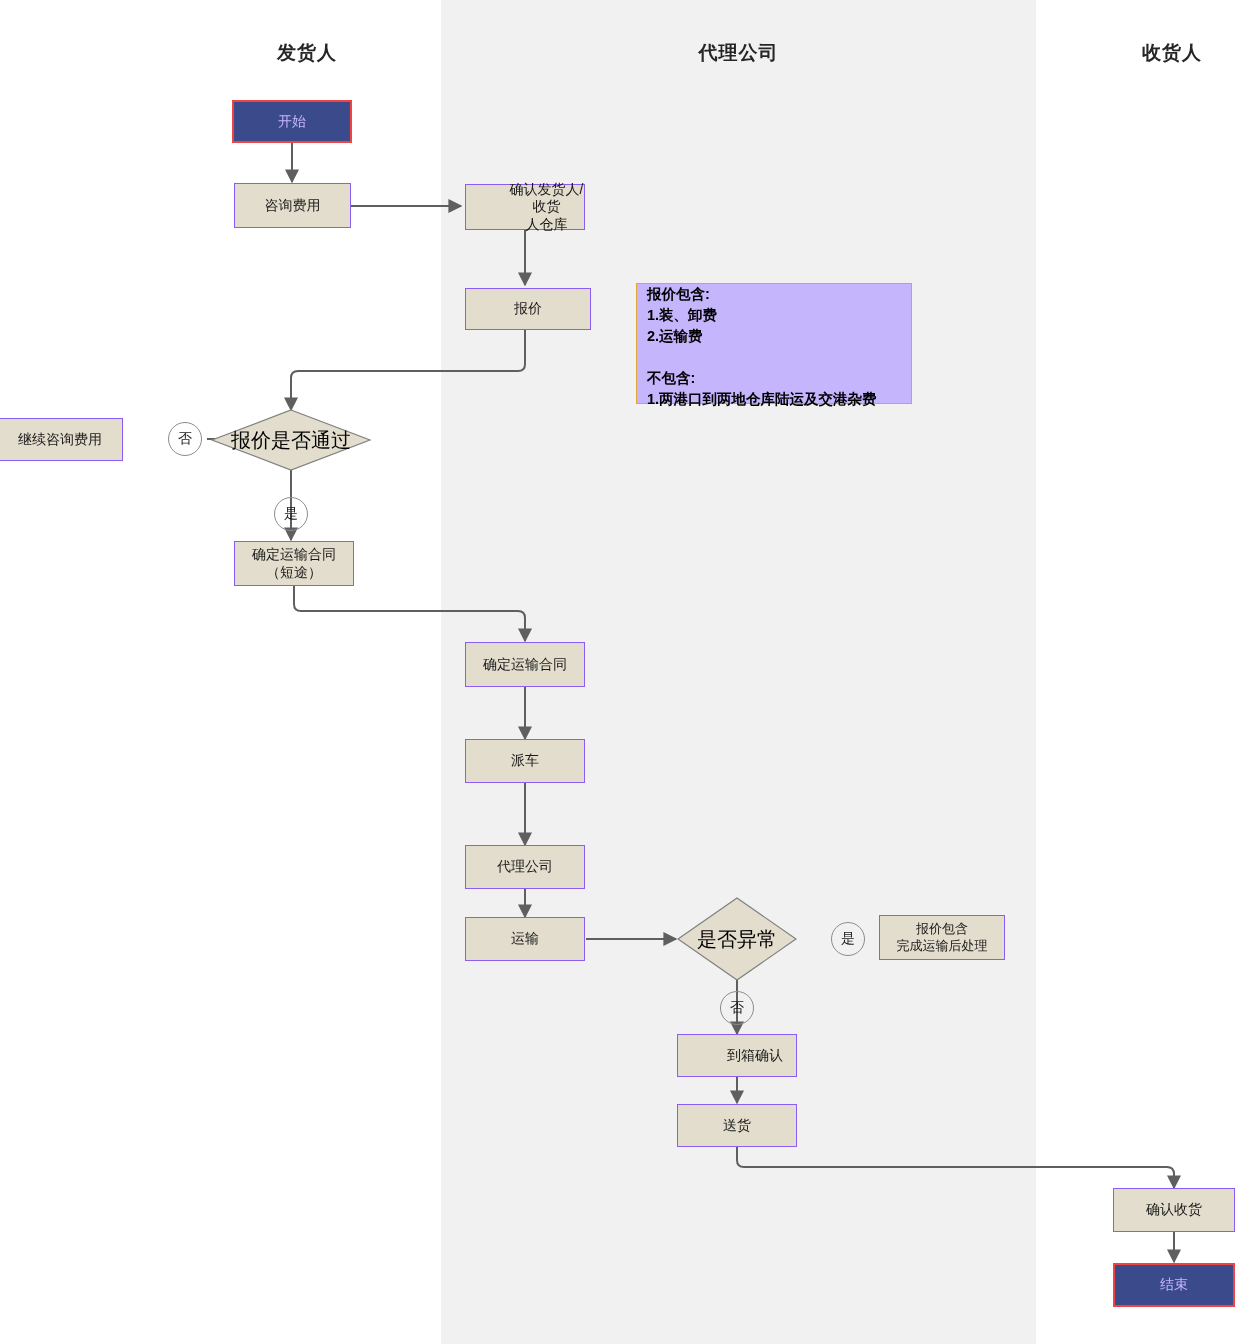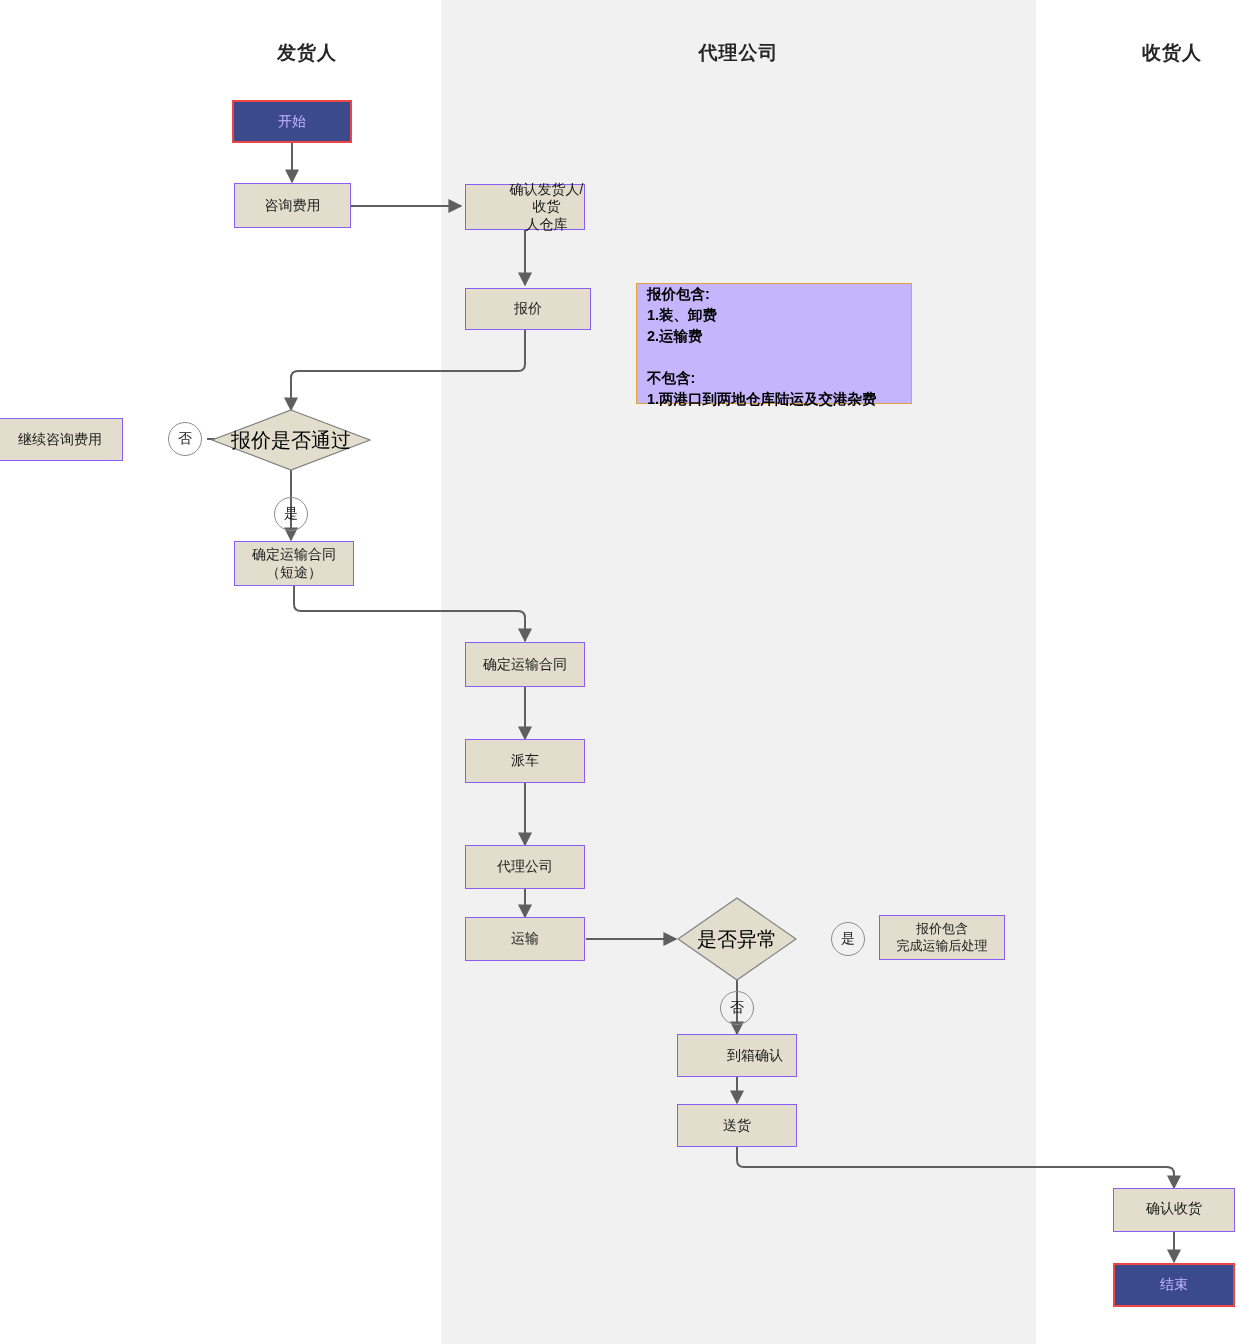--- a/index.html
+++ b/index.html
@@ -201,21 +201,21 @@
 
 <div class="branch-label" style="left:720px; top:991px;">否</div>
 
 <div class="node process" style="left:879px; top:915px; width:126px; height:45px; font-size:13px;">报价包含
 完成运输后处理</div>
 
 <div class="node process" style="left:677px; top:1034px; width:120px; height:43px;padding-left:36px;">到箱确认</div>
 
 <div class="node process" style="left:677px; top:1104px; width:120px; height:43px;">送货</div>
 
-<div class="node process" style="left:1113px; top:1188px; width:122px; height:44px;font-family:Liberation Mono, monospace;">确认收货</div>
+<div class="node process" style="left:1113px; top:1188px; width:122px; height:44px;">确认收货</div>
 
 <div class="node terminator" style="left:1113px; top:1263px; width:122px; height:44px;">结束</div>
 
 <div class="note" style="left:636px; top:283px; width:276px; height:121px;">报价包含:
 1.装、卸费
 2.运输费
 
 不包含:
 1.两港口到两地仓库陆运及交港杂费</div>
 

